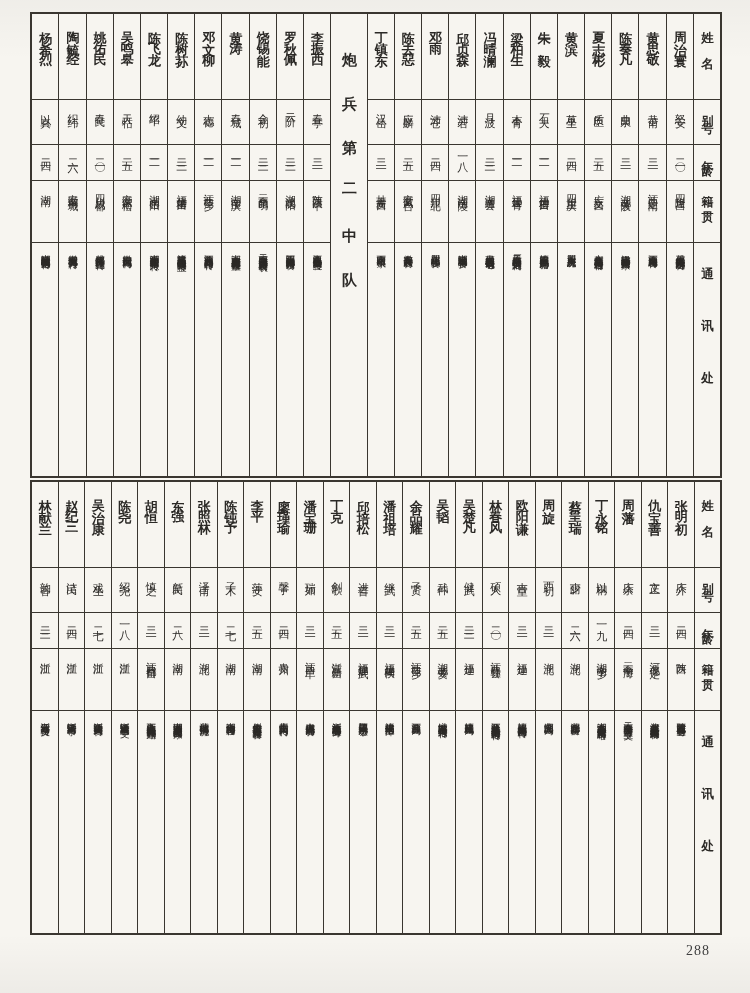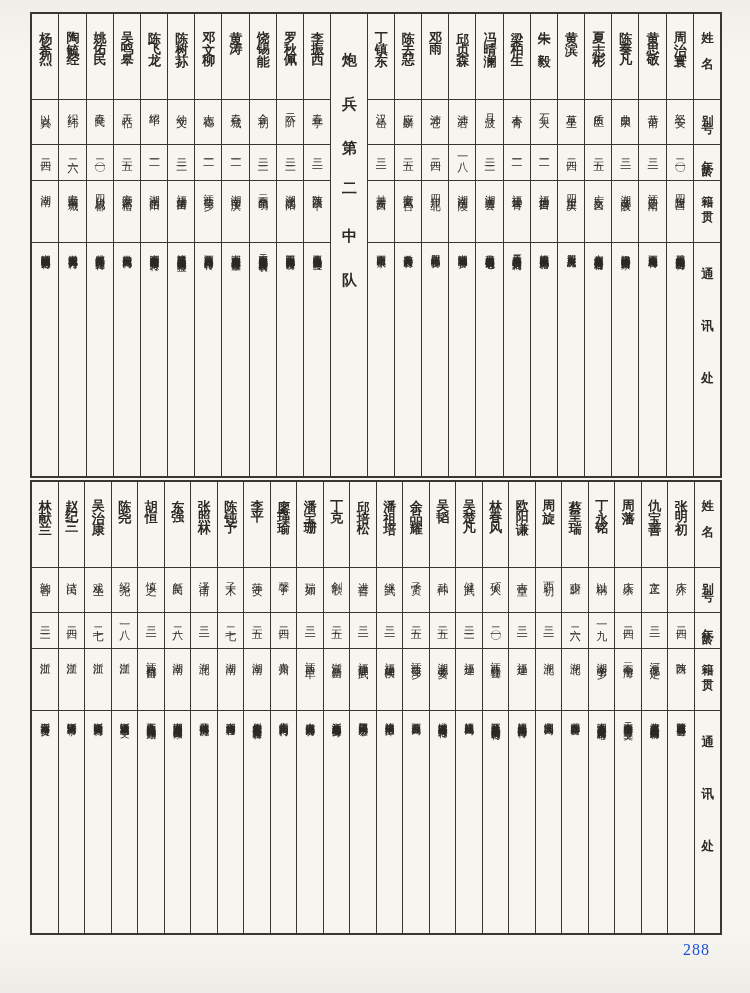--- a/index.html
+++ b/index.html
@@ -57,21 +57,21 @@
   .address-text{font-size:9.5px;line-height:11px;letter-spacing:0.5px;}
   .center-text{font-size:15px;font-weight:bold;letter-spacing:44px;}
   .hdr-name{font-size:12.5px;font-weight:bold;letter-spacing:26px;}
   .hdr-alias{font-size:12px;font-weight:bold;letter-spacing:9px;}
   .hdr-age{font-size:12px;font-weight:bold;letter-spacing:5px;}
   .hdr-native{font-size:12px;font-weight:bold;letter-spacing:16px;}
   .hdr-address{font-size:12.5px;font-weight:bold;letter-spacing:52px;}
   .cell-hdr-address{padding-top:14px;}
   .page-number{
     position:absolute;right:40px;bottom:34px;
-    font-size:16px;letter-spacing:1px;color:#1d4ed8;
+    font-size:14px;letter-spacing:1px;color:#404040;
   }
 </style>
 </head>
 <body>
 
 <div class="sheet">
   <div class="rtable t-top">
       <div class="col">
         <div class="cell cell-name">
           <span class="vtext hdr-name">姓名</span>

